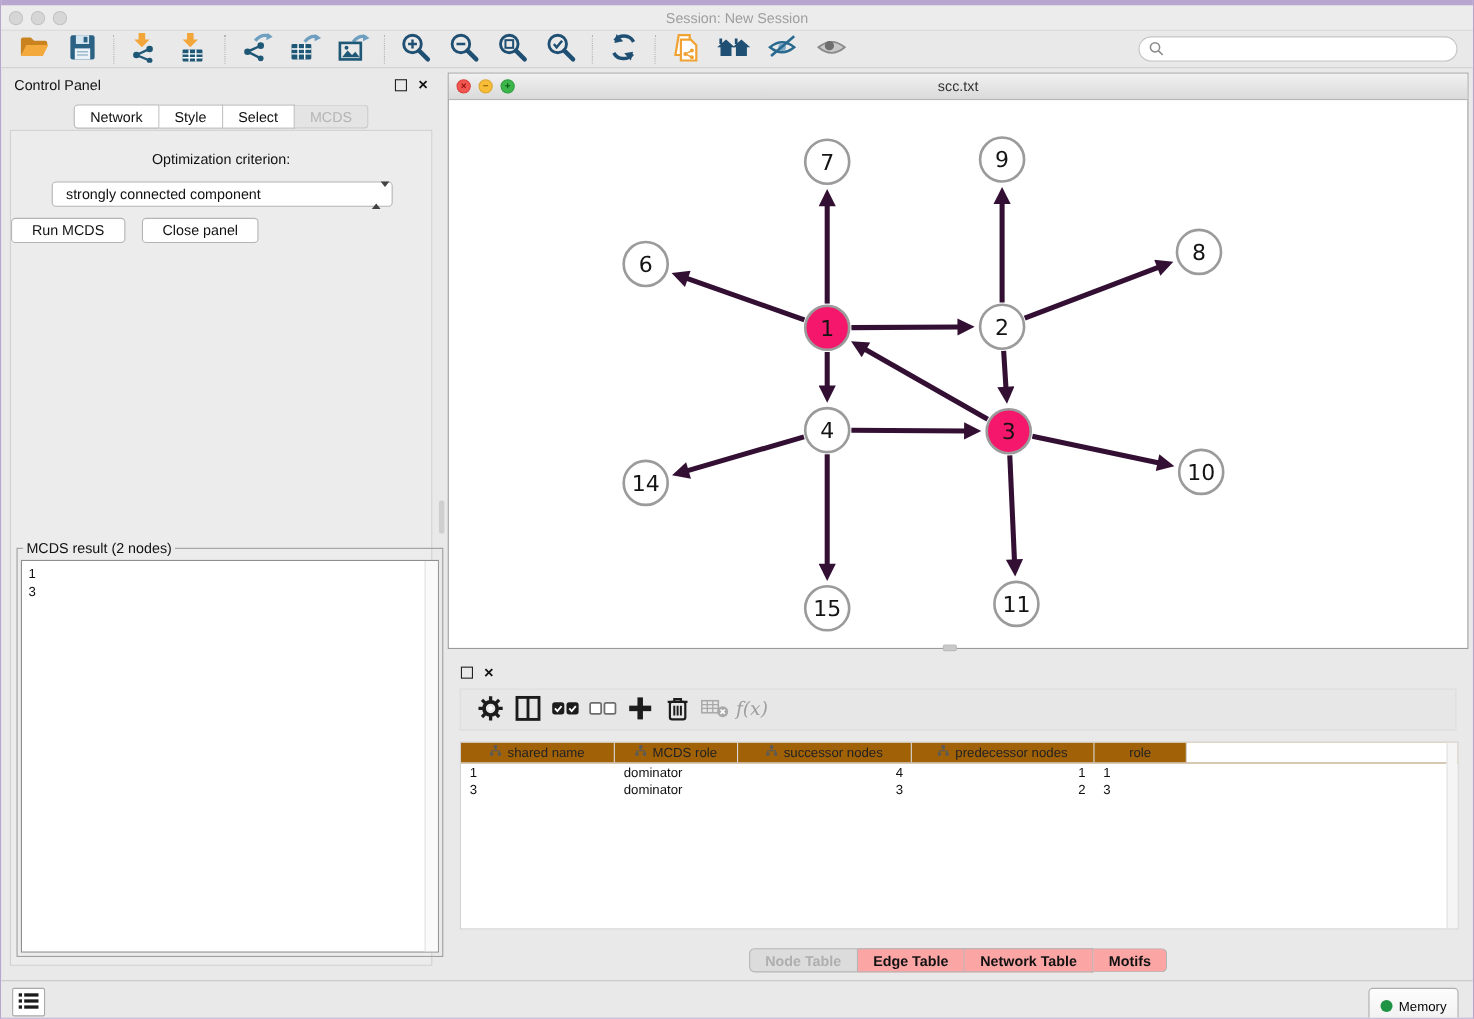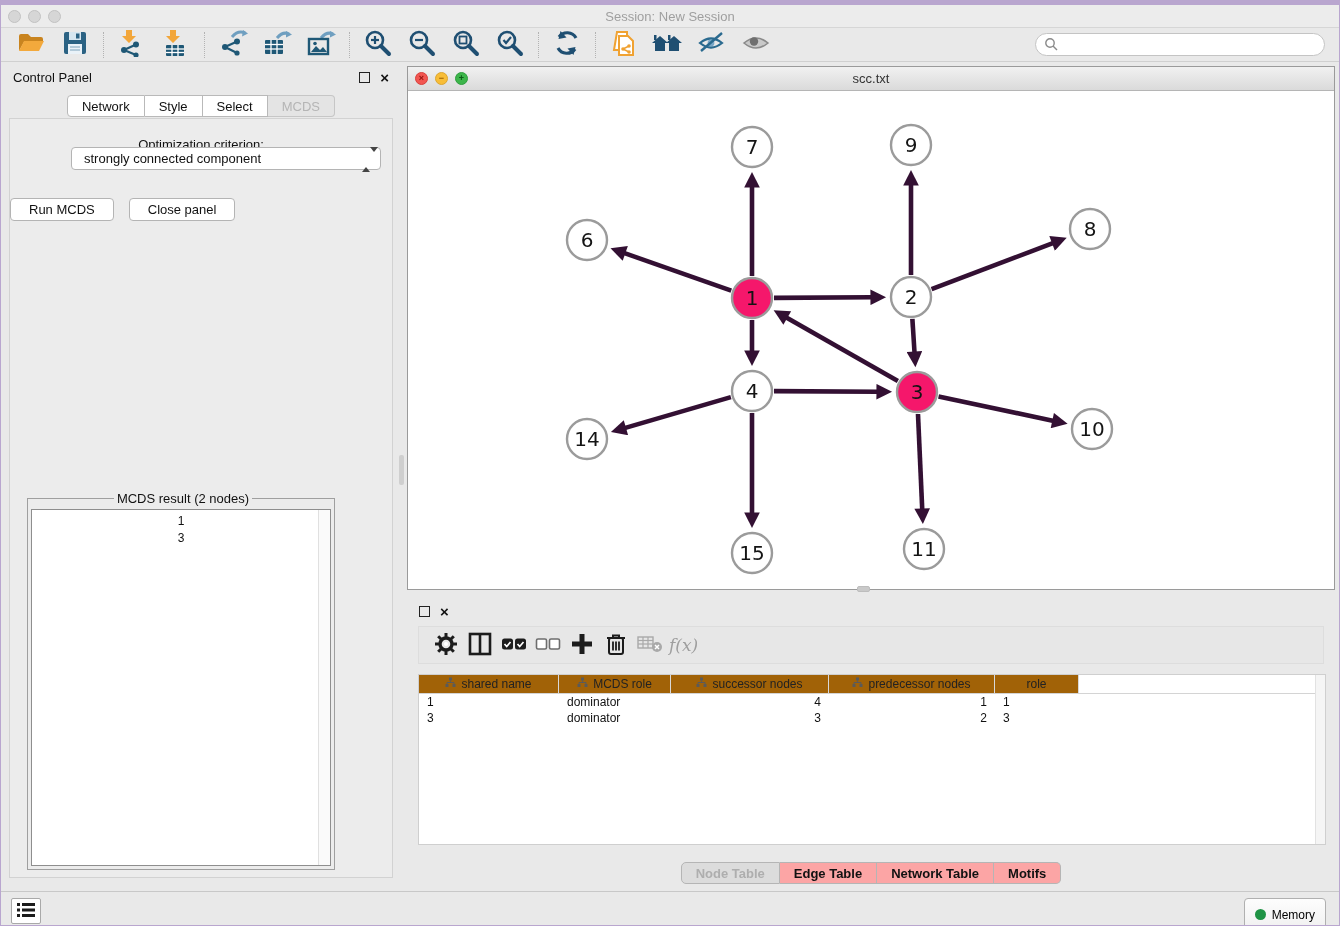--- a/index.html
+++ b/index.html
@@ -32,29 +32,29 @@
   .mini-float { width:11px; height:11px; border:1.5px solid #222; margin-right:10px; }
   .mini-close { font-weight:bold; font-size:15px; color:#111; line-height:11px; }
   .cp-tabs { position:absolute; left:0; top:33px; width:100%; display:flex; justify-content:center; }
   .seg { height:22px; padding:0 14px; background:#fff; border:1px solid #b9b9b9; border-left:none;
          display:flex; align-items:center; font-size:13px; }
   .seg:first-child { border-left:1px solid #b9b9b9; border-radius:4px 0 0 4px; }
   .seg:last-child { border-radius:0 4px 4px 0; }
   .seg.selected { background:#e4e4e4; color:#b5b5b5; border-color:#c6c6c6; }
   .cp-content { position:absolute; left:8px; top:56px; width:384px; height:760px; background:#ececec; border:1px solid #d2d2d2; }
   .opt-label { text-align:center; margin-top:18px; }
-  .dropdown { position:absolute; left:37px; top:28px; width:310px; height:23px; background:#fff;
-              border:1px solid #b4b4b4; border-radius:4px; display:flex; align-items:center; padding:0 24px 0 12px;margin-left:24px; }
+  .dropdown { position:absolute; left:37px; top:46px; width:310px; height:23px; background:#fff;
+              border:1px solid #b4b4b4; border-radius:4px; display:flex; align-items:center; padding:0 24px 0 12px; }
   .dd-stepper { position:absolute; right:8px; top:4px; width:10px; height:15px; }
   .dd-stepper .up { width:0; height:0; border-left:4px solid transparent; border-right:4px solid transparent; border-bottom:5px solid #444; margin-bottom:3px; }
   .dd-stepper .down { width:0; height:0; border-left:4px solid transparent; border-right:4px solid transparent; border-top:5px solid #444; }
   .cp-buttons { position:absolute; left:0; top:79px; width:100%; display:flex; justify-content:flex-start; gap:15px; }
   .mac-btn { height:23px; background:#fff; border:1px solid #b4b4b4; border-radius:4px; padding:0 18px; font-size:13px; color:#111; }
-  .result-fieldset { position:absolute; left:17px; top:372px; width:308px; height:379px;
-                     border:1px solid #9f9f9f; padding:3px;text-align:center; }
+  .result-fieldset { position:absolute; left:5px; top:372px; width:388px; height:379px;
+                     border:1px solid #9f9f9f; padding:3px; }
   .result-fieldset legend { font-size:13px; padding:0 3px; margin-left:2px; }
   .result-area { position:relative; width:100%; height:100%; background:#fff; border:1px solid #8e8e8e; padding:3px 6px; overflow:hidden; }
   .result-line { font-size:12px; line-height:17px; }
   .result-scroll { position:absolute; right:0; top:0; width:12px; height:100%; background:#fafafa; border-left:1px solid #e0e0e0; }
 
   
   .net-frame { position:absolute; left:406px; top:66px; width:928px; height:524px; background:#fff;
                border:1px solid #9a9a9a; }
   .net-titlebar { height:24px; background:linear-gradient(#f1f1f1,#dadada); border-bottom:1px solid #b5b5b5;
                   display:flex; align-items:center; position:relative; }

